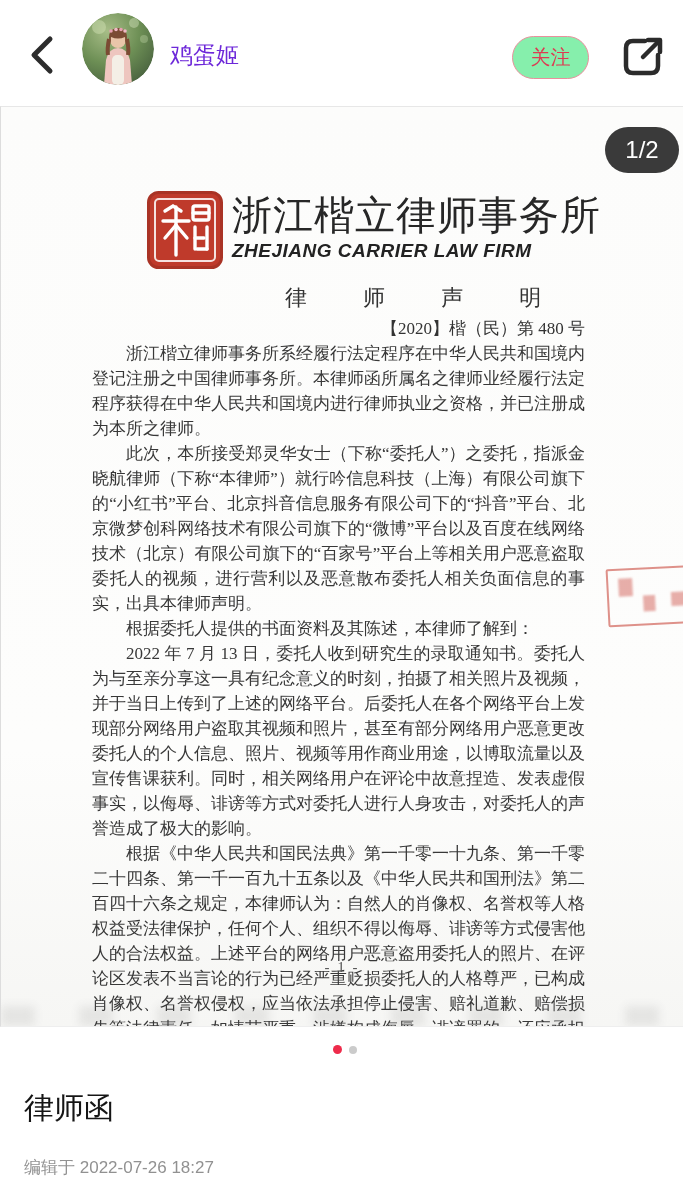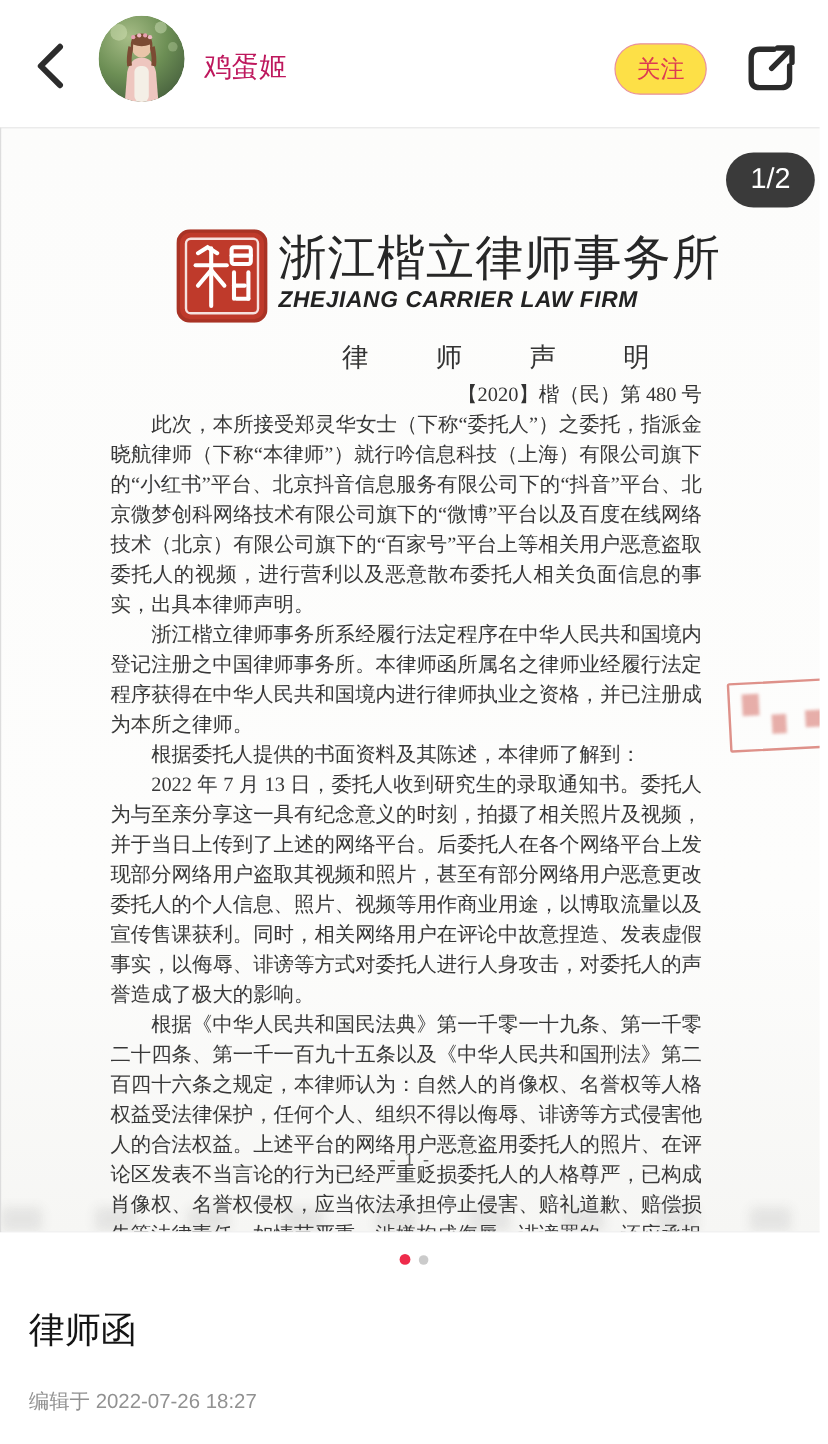--- a/index.html
+++ b/index.html
@@ -5,24 +5,24 @@
   html,body{margin:0;padding:0;}
   body{
     width:690px;height:1203px;overflow:hidden;background:#fff;
     font-family:"Liberation Sans","DejaVu Sans",sans-serif;
     position:relative;
   }
   
   .topbar{position:relative;height:106px;background:#fff;}
   .back-btn{position:absolute;left:26px;top:34px;width:30px;height:42px;cursor:pointer;}
   .avatar{position:absolute;left:82px;top:13px;width:72px;height:72px;border-radius:50%;overflow:hidden;cursor:pointer;}
-  .username{position:absolute;left:170px;top:40px;font-size:23px;color:#be185d;font-weight:500;}
+  .username{position:absolute;left:170px;top:40px;font-size:23px;color:#6d28d9;font-weight:500;}
   .follow-btn{
     position:absolute;right:101px;top:36px;width:77px;height:43px;box-sizing:border-box;
-    border:1.5px solid #e9909d;border-radius:22px;background:#fde047;
+    border:1.5px solid #e9909d;border-radius:22px;background:#86efac;
     color:#dd3b52;font-size:20px;display:flex;align-items:center;justify-content:center;cursor:pointer;
   }
   .share-btn{position:absolute;right:22px;top:32px;width:50px;height:50px;cursor:pointer;}
 
   
   .viewer{
     position:relative;margin-left:0;width:683px;height:921px;box-sizing:border-box;
     border-left:1px solid #ddd;border-top:1px solid #e7e7e7;border-bottom:1px solid #eee;
     background:linear-gradient(180deg,#fcfcfb 0%,#fdfdfc 70%,#f6f6f4 100%);
     overflow:hidden;
@@ -169,22 +169,22 @@
     <div class="doc-names">
       <div class="firm-cn">浙江楷立律师事务所</div>
       <div class="firm-en">ZHEJIANG CARRIER LAW FIRM</div>
     </div>
   </div>
 
   <div class="doc-subtitle">律 师 声 明</div>
   <div class="doc-ref">【2020】楷（民）第 480 号</div>
 
   <div class="doc-body">
+      <p>浙江楷立律师事务所系经履行法定程序在中华人民共和国境内登记注册之中国律师事务所。本律师函所属名之律师业经履行法定程序获得在中华人民共和国境内进行律师执业之资格，并已注册成为本所之律师。</p>
       <p>此次，本所接受郑灵华女士（下称“委托人”）之委托，指派金晓航律师（下称“本律师”）就行吟信息科技（上海）有限公司旗下的“小红书”平台、北京抖音信息服务有限公司下的“抖音”平台、北京微梦创科网络技术有限公司旗下的“微博”平台以及百度在线网络技术（北京）有限公司旗下的“百家号”平台上等相关用户恶意盗取委托人的视频，进行营利以及恶意散布委托人相关负面信息的事实，出具本律师声明。</p>
-      <p>浙江楷立律师事务所系经履行法定程序在中华人民共和国境内登记注册之中国律师事务所。本律师函所属名之律师业经履行法定程序获得在中华人民共和国境内进行律师执业之资格，并已注册成为本所之律师。</p>
       <p>根据委托人提供的书面资料及其陈述，本律师了解到：</p>
       <p>2022 年 7 月 13 日，委托人收到研究生的录取通知书。委托人为与至亲分享这一具有纪念意义的时刻，拍摄了相关照片及视频，并于当日上传到了上述的网络平台。后委托人在各个网络平台上发现部分网络用户盗取其视频和照片，甚至有部分网络用户恶意更改委托人的个人信息、照片、视频等用作商业用途，以博取流量以及宣传售课获利。同时，相关网络用户在评论中故意捏造、发表虚假事实，以侮辱、诽谤等方式对委托人进行人身攻击，对委托人的声誉造成了极大的影响。</p>
       <p>根据《中华人民共和国民法典》第一千零一十九条、第一千零二十四条、第一千一百九十五条以及《中华人民共和国刑法》第二百四十六条之规定，本律师认为：自然人的肖像权、名誉权等人格权益受法律保护，任何个人、组织不得以侮辱、诽谤等方式侵害他人的合法权益。上述平台的网络用户恶意盗用委托人的照片、在评论区发表不当言论的行为已经严重贬损委托人的人格尊严，已构成肖像权、名誉权侵权，应当依法承担停止侵害、赔礼道歉、赔偿损失等法律责任，如情节严重、涉嫌构成侮辱、诽谤罪的，还应承担三年以下有期徒</p>
     </div>
 
   <div class="doc-stamp">
     <span class="stamp-mark m1"></span>
       <span class="stamp-mark m2"></span>
       <span class="stamp-mark m3"></span>
   </div>

